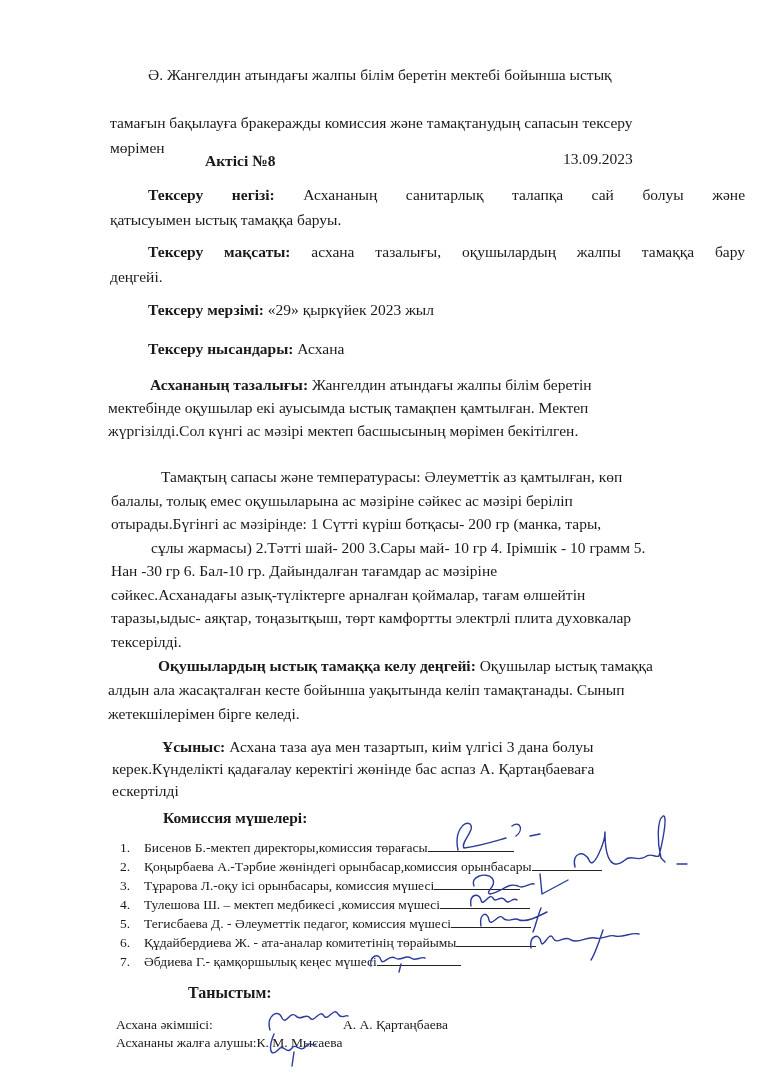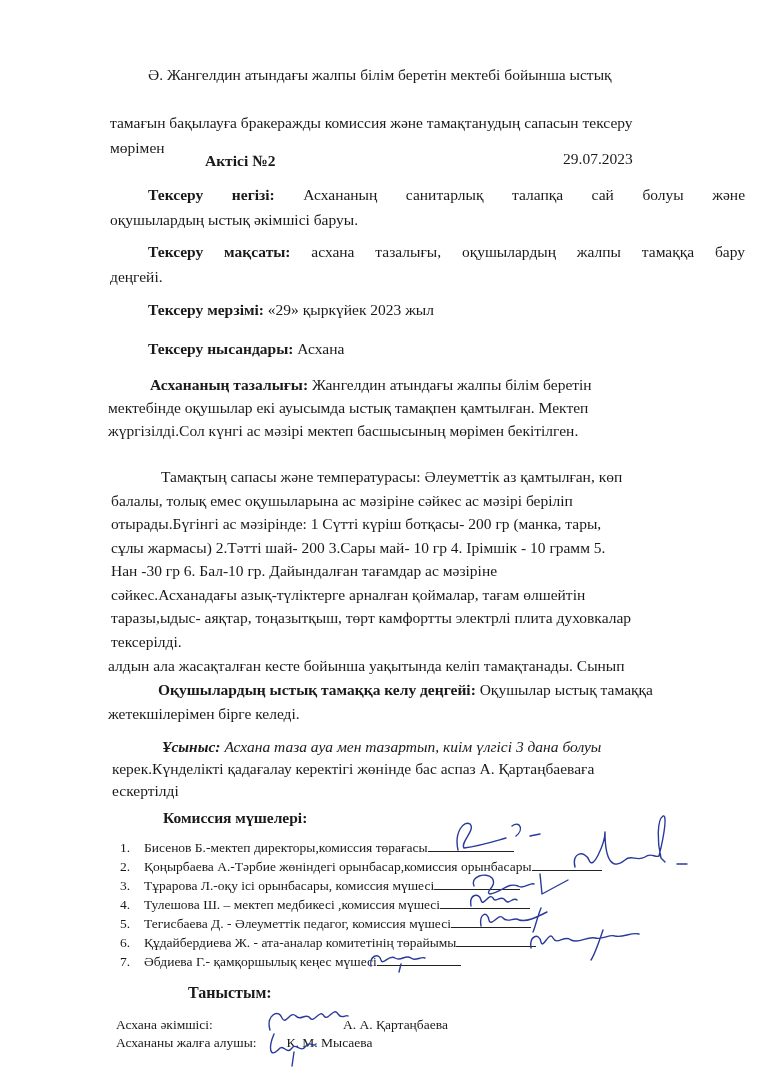--- a/index.html
+++ b/index.html
@@ -21,29 +21,29 @@
 </style>
 </head>
 <body>
 
 <div class="abs" style="left:110px; top:62px; width:640px;">
   <div style="padding-left:38px; white-space:nowrap;">Ә. Жангелдин атындағы жалпы білім беретін мектебі  бойынша ыстық</div>
   <div style="white-space:nowrap;margin-top:23px;">тамағын бақылауға бракеражды комиссия және тамақтанудың   сапасын   тексеру</div>
   <div>мөрімен</div>
 </div>
 
-<div class="abs b" style="left:205px; top:148px;">Актісі №2</div>
-<div class="abs" style="left:563px; top:146px;">29.07.2023</div>
+<div class="abs b" style="left:205px; top:148px;">Актісі №8</div>
+<div class="abs" style="left:563px; top:146px;">13.09.2023</div>
 
 <div class="p" style="top:182px; width:635px;">
   <div class="justify" style="padding-left:38px;">
     <span class="b">Тексеру негізі:</span>
     <span>Асхананың санитарлық талапқа сай болуы және</span>
   </div>
-  <div>оқушылардың ыстық әкімшісі баруы.</div>
+  <div>қатысуымен ыстық тамаққа баруы.</div>
 </div>
 
 <div class="p" style="top:239px; width:635px;">
   <div class="justify" style="padding-left:38px;">
     <span class="b">Тексеру мақсаты:</span>
     <span>асхана тазалығы, оқушылардың жалпы тамаққа бару</span>
   </div>
   <div>деңгейі.</div>
 </div>
 
@@ -63,38 +63,38 @@
     <span>Жангелдин атындағы жалпы білім беретін</span>
   </div>
   <div style="white-space:nowrap;">мектебінде оқушылар екі ауысымда  ыстық тамақпен қамтылған. Мектеп</div>
   <div style="white-space:nowrap;">жүргізілді.Сол күнгі ас мәзірі мектеп басшысының мөрімен бекітілген.</div>
 </div>
 
 <div class="abs" style="left:111px; top:465px; width:640px; line-height:23.5px;">
   <div style="padding-left:50px; white-space:nowrap;">Тамақтың сапасы және температурасы: Әлеуметтік аз қамтылған, көп</div>
   <div style="white-space:nowrap;">балалы, толық  емес оқушыларына ас мәзіріне сәйкес ас мәзірі беріліп</div>
   <div style="white-space:nowrap;">отырады.Бүгінгі ас мәзірінде: 1 Сүтті  күріш  ботқасы- 200 гр (манка, тары,</div>
-  <div style="white-space:nowrap;">сұлы  жармасы)   2.Тәтті шай- 200  3.Сары май- 10 гр  4. Ірімшік -  10 грамм  5.</div>
+  <div style="white-space:nowrap;margin-left:40px;">сұлы  жармасы)   2.Тәтті шай- 200  3.Сары май- 10 гр  4. Ірімшік -  10 грамм  5.</div>
   <div style="white-space:nowrap;">Нан -30  гр  6.   Бал-10 гр. Дайындалған тағамдар ас мәзіріне</div>
   <div style="white-space:nowrap;">сәйкес.Асханадағы азық-түліктерге арналған қоймалар, тағам өлшейтін</div>
   <div style="white-space:nowrap;">таразы,ыдыс- аяқтар, тоңазытқыш, төрт камфортты электрлі плита духовкалар</div>
   <div>тексерілді.</div>
 </div>
 
 <div class="abs" style="left:108px; top:654px; width:640px; line-height:24px;">
-  <div style="white-space:nowrap;">алдын ала жасақталған  кесте бойынша уақытында келіп тамақтанады. Сынып</div>
   <div style="padding-left:50px; white-space:nowrap;">
     <span class="b">Оқушылардың ыстық тамаққа келу деңгейі:</span>
     <span>Оқушылар ыстық тамаққа</span>
   </div>
+  <div style="white-space:nowrap;">алдын ала жасақталған  кесте бойынша уақытында келіп тамақтанады. Сынып</div>
   <div>жетекшілерімен  бірге келеді.</div>
 </div>
 
 <div class="abs" style="left:112px; top:736px; width:640px; line-height:22px;">
-  <div style="padding-left:50px; white-space:nowrap;font-style:italic;">
+  <div style="padding-left:50px; white-space:nowrap;">
     <span class="b">Ұсыныс:</span>
     <span>Асхана  таза ауа мен тазартып, киім үлгісі 3 дана болуы</span>
   </div>
   <div style="white-space:nowrap;">керек.Күнделікті  қадағалау керектігі жөнінде  бас аспаз А. Қартаңбаеваға</div>
   <div>ескертілді</div>
 </div>
 
 <div class="abs b" style="left:163px; top:805px;">Комиссия мүшелері:</div>
 
 <div>
@@ -142,21 +142,21 @@
 <svg class="sig" style="left:365px; top:944px;" width="70" height="30" viewBox="0 0 70 30">
   <path d="M6 22 C 4 12, 14 8, 16 16 C 18 22, 24 10, 30 14 C 36 18, 40 10, 46 14 C 50 18, 56 12, 60 14 M 36 20 L 34 28"></path>
 </svg>
 
 <div class="abs b" style="left:188px; top:980px; font-size:16px;">Таныстым:</div>
 
 <div class="abs small" style="left:116px; top:1015px; white-space:nowrap;">
   <span style="display:inline-block; width:175px;">Асхана әкімшісі:</span><span style="margin-left:52px;">А. А.  Қартаңбаева</span>
 </div>
 <div class="abs small" style="left:116px; top:1033px; white-space:nowrap;">
-  <span>Асхананы жалға алушы:</span><span style="margin-left:30px;">К. М. Мысаева</span>
+  <span>Асхананы жалға алушы:</span><span style="">К. М. Мысаева</span>
 </div>
 
 <svg class="sig" style="left:262px; top:1000px;" width="90" height="38" viewBox="0 0 90 38">
   <path d="M8 30 C 4 16, 16 8, 20 18 C 24 26, 28 10, 34 16 C 38 22, 44 12, 48 18 C 52 24, 58 8, 62 16 C 66 22, 72 6, 76 14 C 80 20, 84 14, 86 16"></path>
 </svg>
 <svg class="sig" style="left:264px; top:1028px;" width="60" height="40" viewBox="0 0 60 40">
   <path d="M10 6 C 4 20, 6 30, 14 22 C 20 14, 22 28, 28 20 C 32 14, 36 26, 42 18 C 46 12, 50 20, 52 16 M 30 24 L 28 38"></path>
 </svg>
 
 </body></html>

